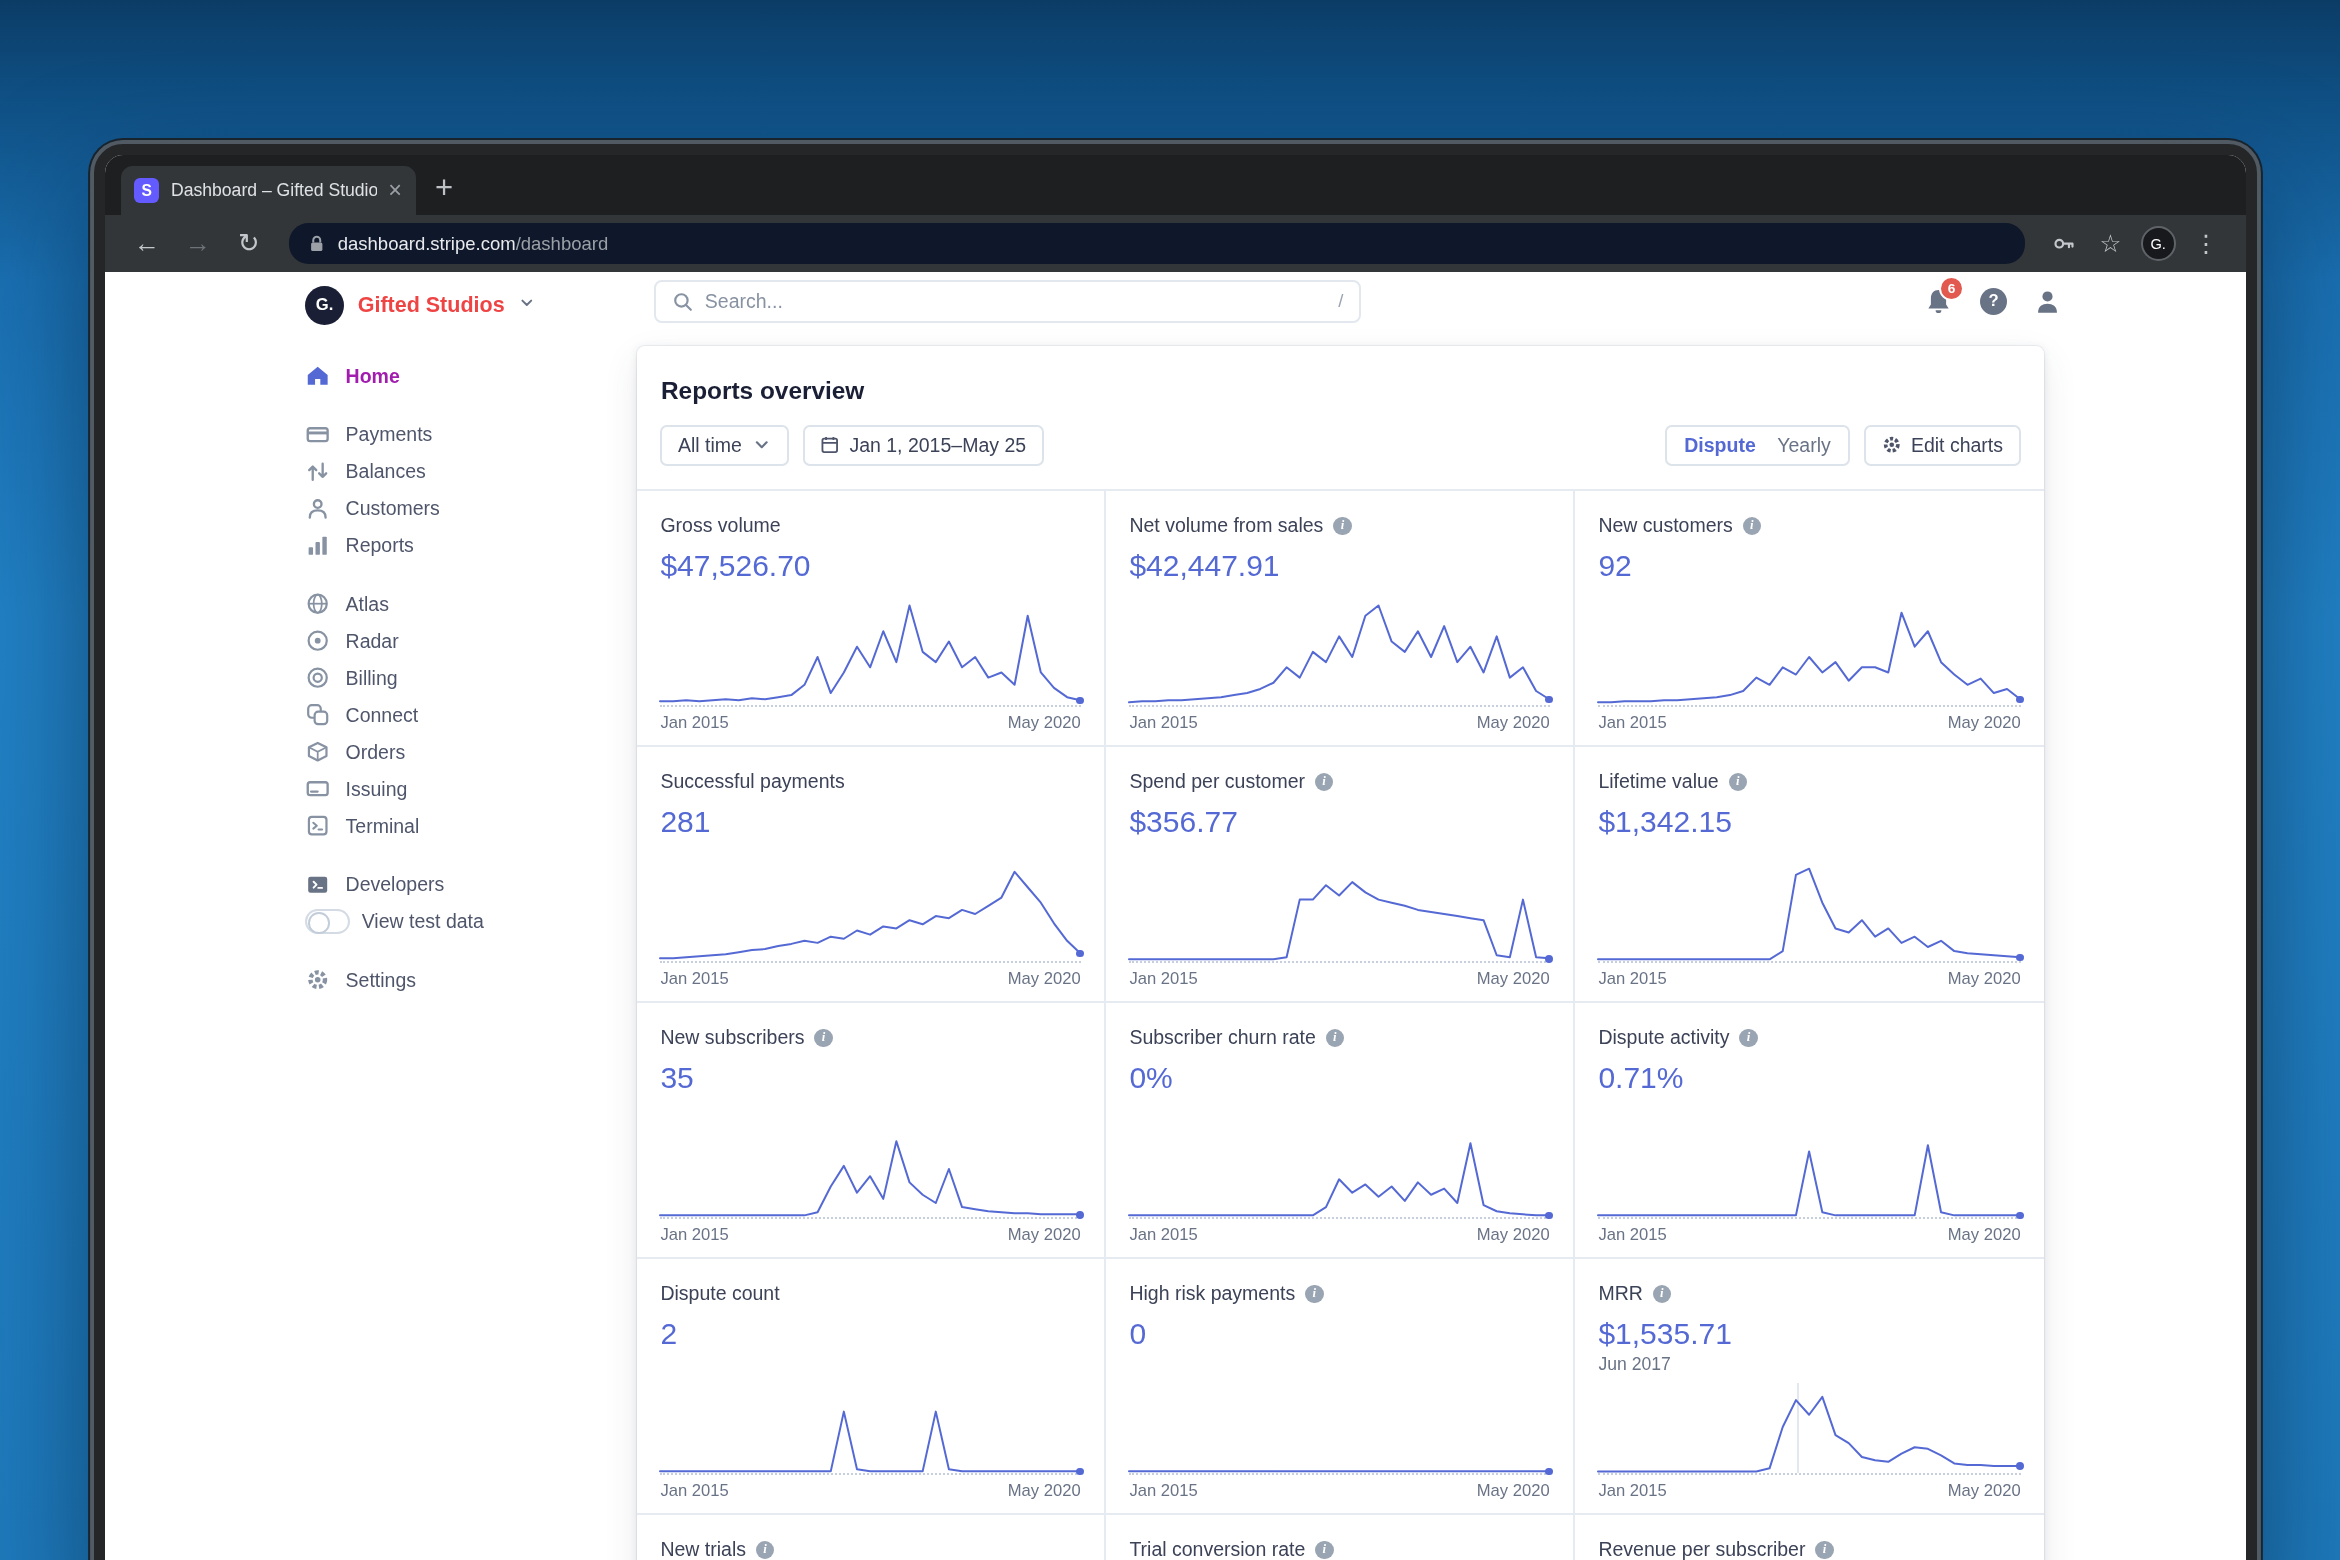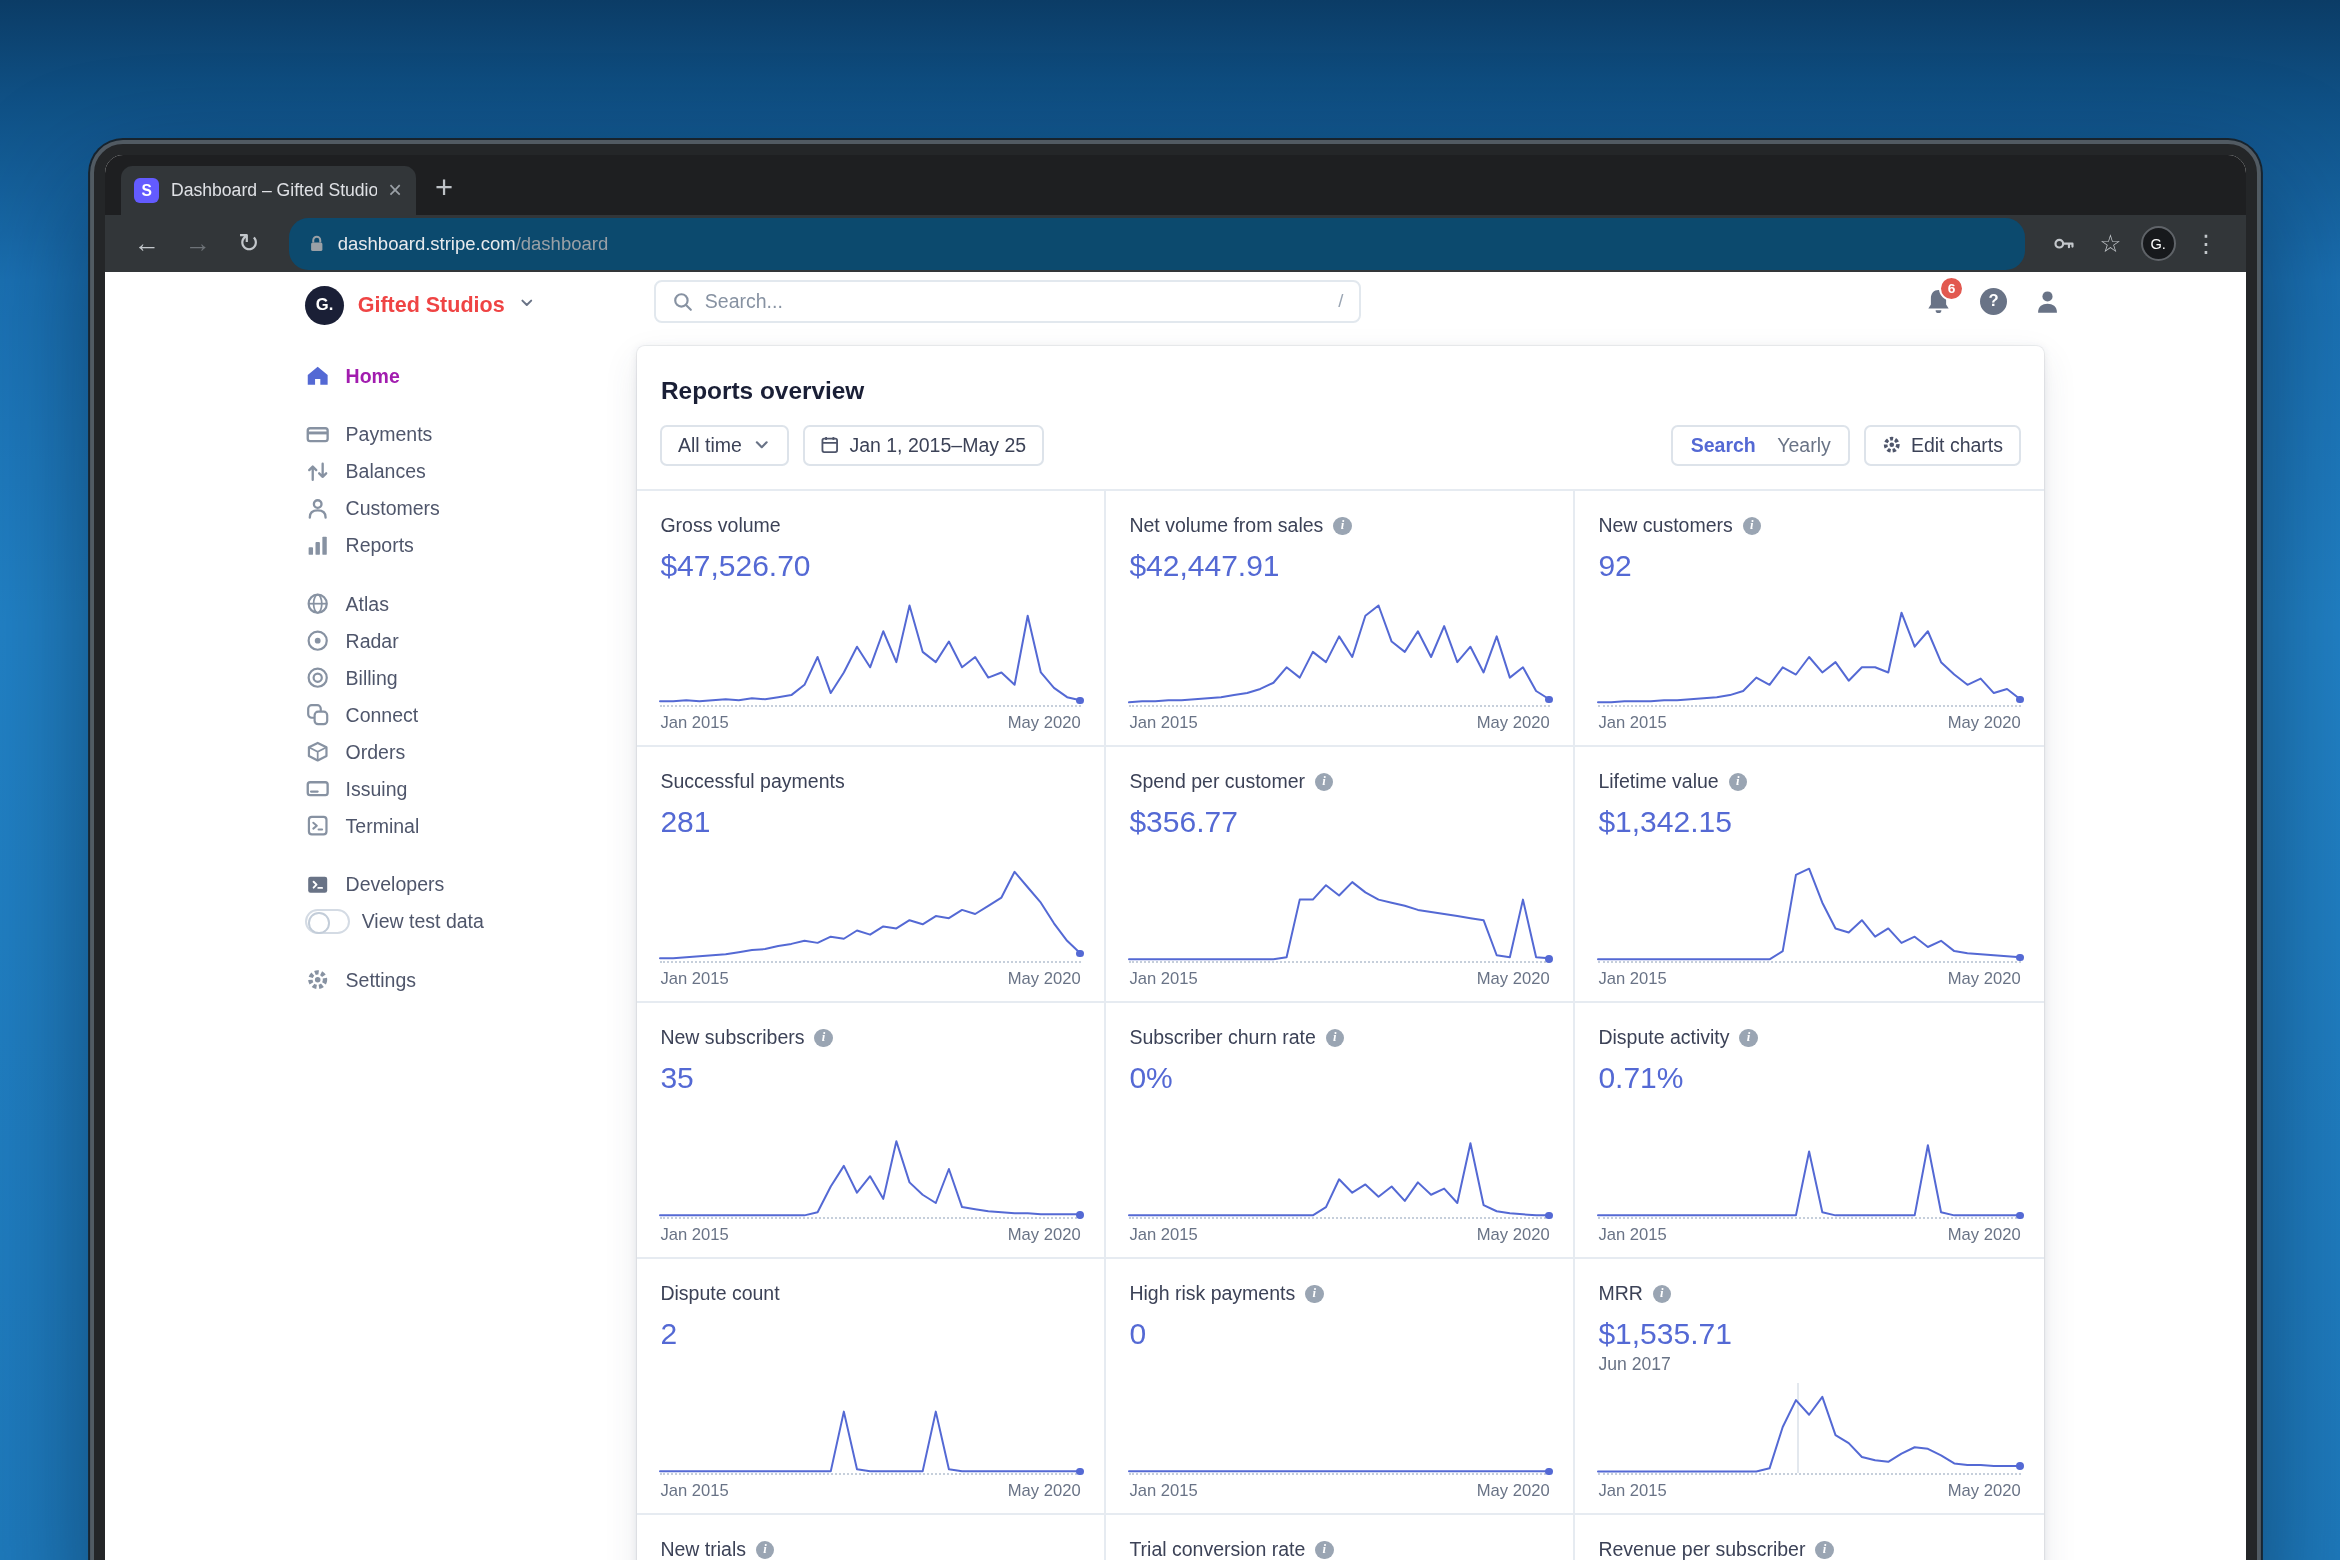--- a/index.html
+++ b/index.html
@@ -18,21 +18,21 @@
   }
   .chrome-tabs { height:60px; background:#1e1f21; display:flex; align-items:flex-end; padding-left:15.6px; flex:none; }
   .tab { width:295px; height:49px; background:#323639; border-radius:11.7px 11.7px 0 0; display:flex; align-items:center; gap:11.7px; padding:0 13.7px; }
   .fav { width:25px; height:25px; border-radius:5.9px; background:#635bff; color:#fff; font-size:15.6px; font-weight:bold; display:flex; align-items:center; justify-content:center; flex:none; }
   .tab-title { color:#dfe1e5; font-size:17.6px; white-space:nowrap; overflow:hidden; flex:1; }
   .tab-close { color:#9aa0a6; font-size:23.4px; line-height:1; }
   .new-tab { color:#bdc1c6; font-size:31px; margin:0 0 11.7px 19.5px; line-height:1; }
   .chrome-toolbar { height:57px; background:#323639; display:flex; align-items:center; padding:0 19.5px; gap:5.9px; flex:none; }
   .nav-btn { color:#c3c7cb; font-size:26px; width:45px; text-align:center; }
   .nav-btn.disabled { color:#6e7378; }
-  .url-pill { flex:1; height:52px; background:#0c4a6e; border-radius:19.5px; display:flex; align-items:center; padding:0 17.6px; gap:9.8px; margin:0 11.7px; min-width:0; }
+  .url-pill { flex:1; height:41px; background:#0f172a; border-radius:19.5px; display:flex; align-items:center; padding:0 17.6px; gap:9.8px; margin:0 11.7px; min-width:0; }
   .url-text { font-size:18.5px; white-space:nowrap; overflow:hidden; }
   .url-host { color:#e8eaed; }
   .url-path { color:#9aa0a6; }
   .tb-icon { width:41px; text-align:center; color:#c3c7cb; font-size:24.4px; display:flex; align-items:center; justify-content:center; }
   .chrome-avatar { width:35px; height:35px; border-radius:50%; background:#17191c; color:#fff; font-size:14.6px; display:flex; align-items:center; justify-content:center; border:2px solid #5f6368; margin:0 3.9px; flex:none; }
   
   .page { flex:1; background:#fff; display:flex; overflow:hidden; }
   .sidebar { width:532px; flex:none; padding:13.7px 0 0 200px; }
   .account { display:flex; align-items:center; gap:13.7px; margin-bottom:33px; }
   .logo { width:39px; height:39px; border-radius:50%; background:#1a1f36; color:#fff; font-size:16.6px; font-weight:bold; display:flex; align-items:center; justify-content:center; }
@@ -317,21 +317,21 @@
             <button class="btn">
               <svg viewBox="0 0 16 16">
                   <rect x="2" y="3" width="12" height="11" rx="1.4" stroke="#4f566b" stroke-width="1.5" fill="none"></rect>
                   <path d="M2 6.4 H14 M5 1.6 V4 M11 1.6 V4" stroke="#4f566b" stroke-width="1.5"></path>
                 </svg>
               <span>Jan 1, 2015–May 25</span>
             </button>
           </div>
           <div class="controls-right">
             <div class="segmented">
-              <span class="seg active">Search</span>
+              <span class="seg active">Dispute</span>
               <span class="seg">Yearly</span>
             </div>
             <button class="btn">
               <svg viewBox="0 0 16 16">
                   <circle cx="8" cy="8" r="5" stroke="#4f566b" stroke-width="3" stroke-dasharray="2.6 1.7" fill="none"></circle>
                   <circle cx="8" cy="8" r="1.9" fill="#4f566b"></circle>
                 </svg>
               <span>Edit charts</span>
             </button>
           </div>

